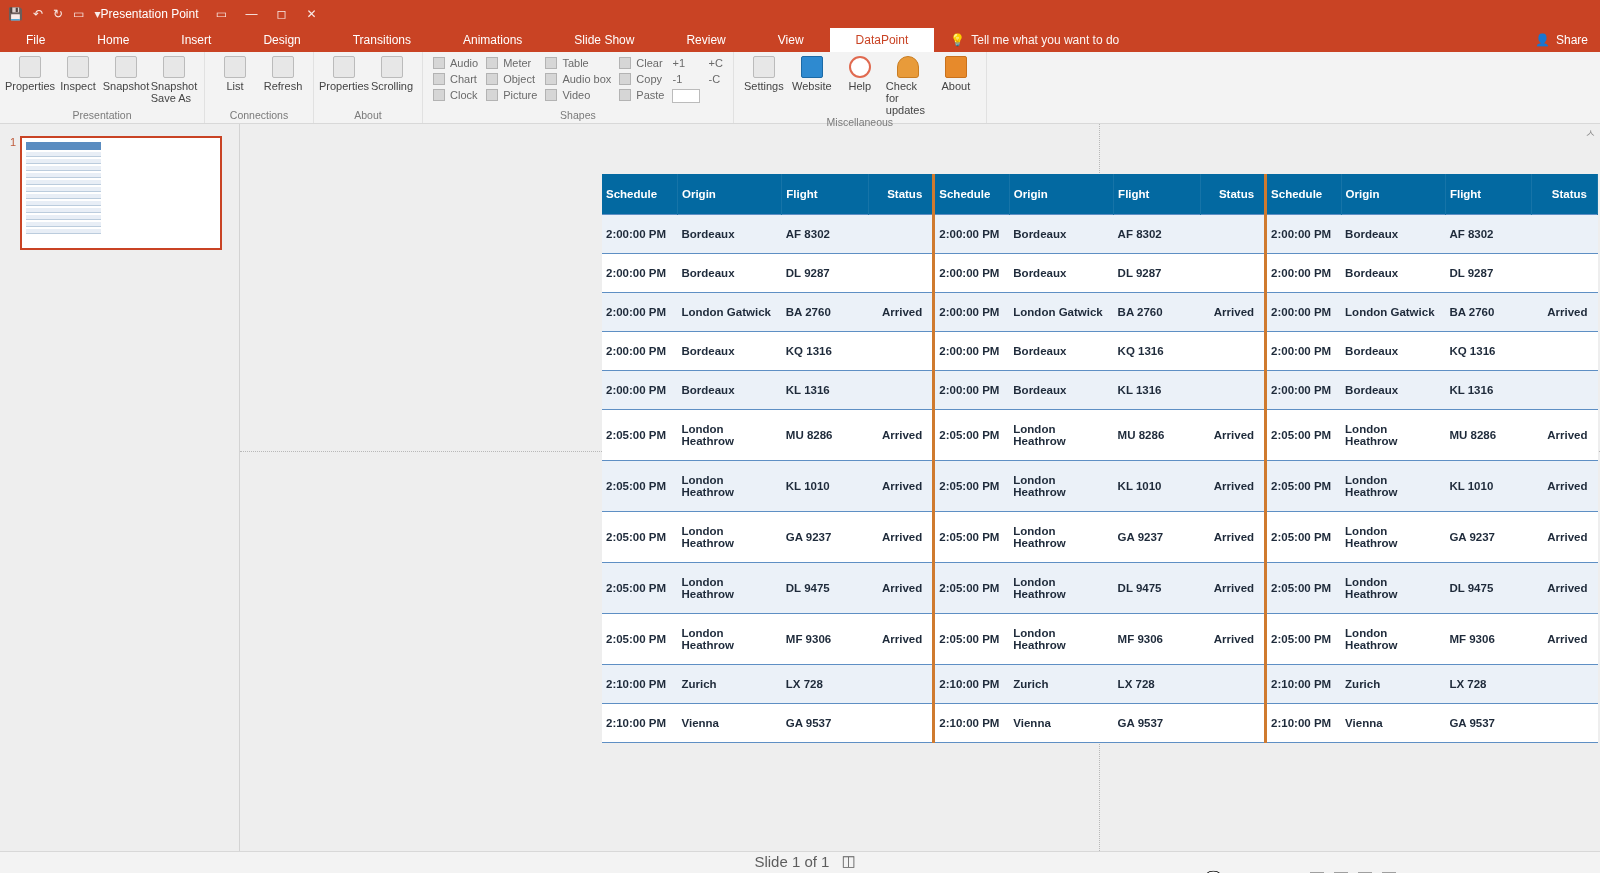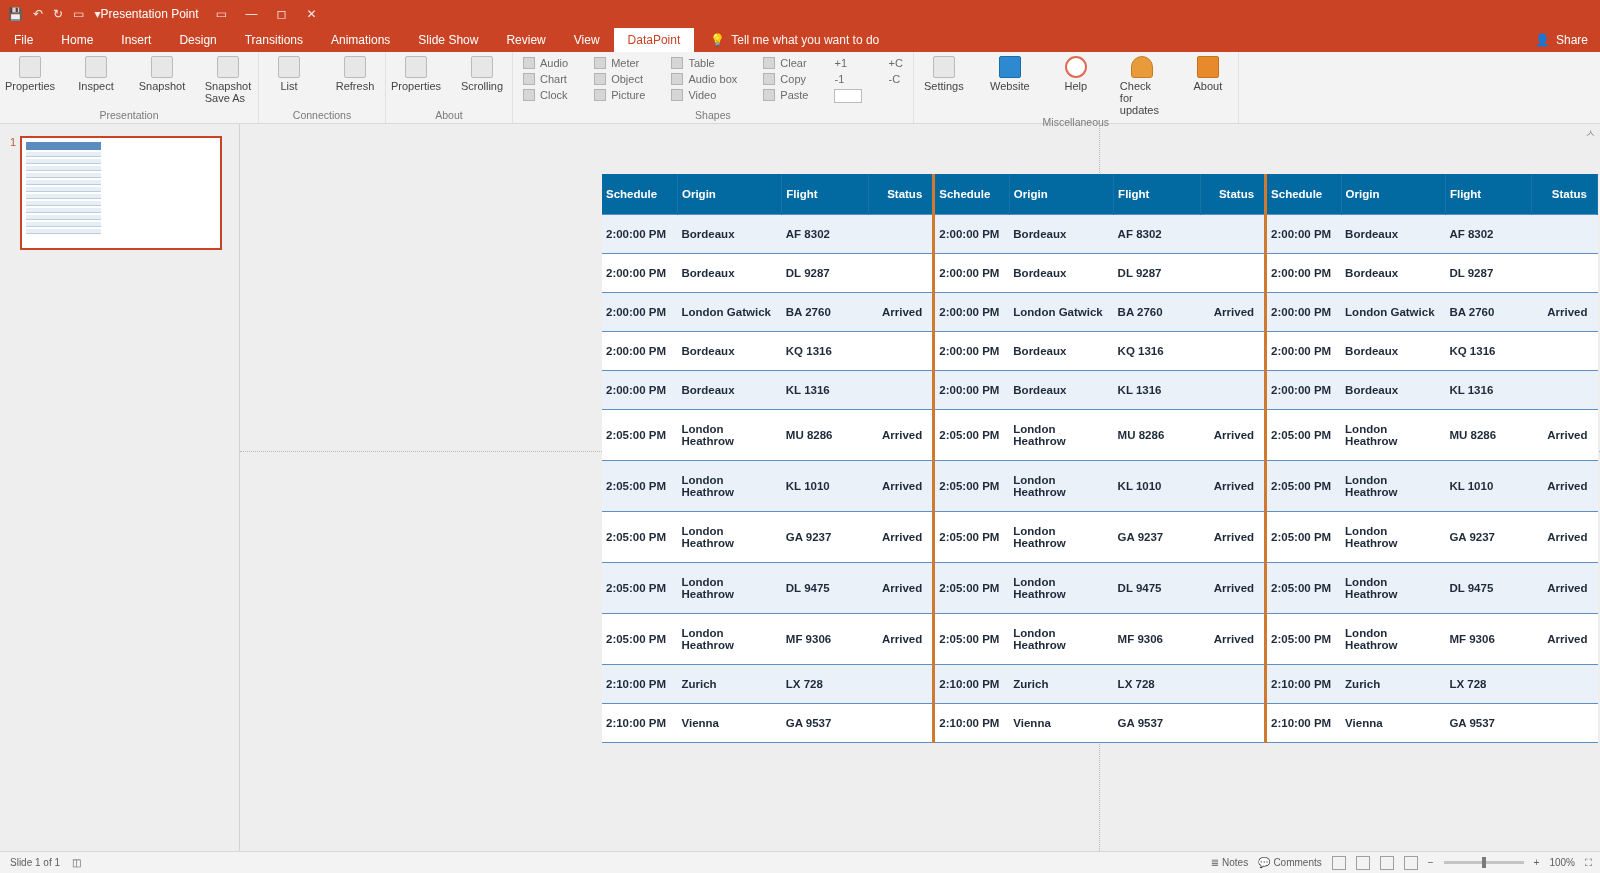--- a/index.html
+++ b/index.html
@@ -4,27 +4,27 @@
 <style>
 * { margin: 0; padding: 0; box-sizing: border-box; font-family: "Segoe UI", Tahoma, sans-serif; }
 html, body { width: 1600px; height: 873px; background: #fff; overflow: hidden; }
 .titlebar { height: 28px; background: #c94324; color: #fff; display: flex; align-items: center; font-size: 12px; }
 .titlebar .qat { display: flex; gap: 10px; padding-left: 8px; align-items: center; }
 .titlebar .qat span { opacity: .9; cursor: pointer; }
 .titlebar .title { flex: 1; text-align: center; }
 .titlebar .right { display: flex; gap: 16px; padding-right: 10px; align-items: center; }
 .titlebar .winbtn { width: 14px; height: 14px; opacity: .9; cursor: pointer; display:inline-flex; align-items:center; justify-content:center; }
 .tabs { height: 24px; background: #c94324; color: #fff; display: flex; align-items: stretch; font-size: 12px; }
-.tabs .tab { padding: 0 14px; display: flex; align-items: center; cursor: pointer; }
+.tabs .tab { padding: 0 26px; display: flex; align-items: center; cursor: pointer; }
 .tabs .tab.active { background: #fff; color: #c94324; }
 .tabs .tellme { display: flex; align-items: center; gap: 6px; padding-left: 16px; opacity: .95; }
 .tabs .share { margin-left: auto; padding: 0 12px; display: flex; align-items: center; gap: 6px; cursor:pointer;}
 .ribbon { height: 72px; background: #f3f3f3; border-bottom: 1px solid #d8d8d8; display: flex; font-size: 11px; color: #555; }
 .rgroup { border-right: 1px solid #e1e1e1; padding: 2px 8px 0 8px; display: flex; flex-direction: column; justify-content: space-between; }
-.rgroup .btns { display: flex; gap: 22px; align-items: flex-start; padding-top: 2px; }
+.rgroup .btns { display: flex; gap: 4px; align-items: flex-start; padding-top: 2px; }
 .bigbtn { display: flex; flex-direction: column; align-items: center; width: 44px; text-align: left; gap: 2px; cursor:pointer; color:#444;}
 .bigbtn .ic { width: 22px; height: 22px; background: #e7e7e7; border: 1px solid #bbb; border-radius: 2px; }
 .bigbtn.about .ic{background:#e78a2b;border-color:#c9711c;}
 .smallcol { display: flex; flex-direction: column; gap: 2px; }
 .smallbtn { display: flex; align-items: center; gap: 5px; padding: 1px 2px; cursor:pointer; color:#6a6a6a;}
 .smallbtn .ic { width: 12px; height: 12px; background: #d6d6d6; border: 1px solid #b3b3b3; }
 .rgroup .glabel { text-align: center; font-size: 10.5px; color: #7a7a7a; padding-bottom: 2px; }
 .workspace { display: flex; height: calc(873px - 28px - 24px - 72px - 22px); background: #eeeeee; }
 .thumbs { width: 240px; border-right: 1px solid #d3d3d3; padding: 12px 10px; }
 .thumbwrap { display: flex; align-items: flex-start; gap: 4px; }
@@ -38,21 +38,21 @@
 .guides-v1{position:absolute;left:859px;top:0;bottom:0;border-left:1px dotted #b8b8b8;}
 .guides-h1{position:absolute;top:327px;left:0;right:0;border-top:1px dotted #b8b8b8;}
 .slide-area{position:absolute;left:362px;top:50px;width:996px;}
 .ftable{width:100%;border-collapse:collapse;font-size:11.5px;color:#1e2a3a;table-layout:fixed;}
 .ftable th{background:#0369a1;color:#fff;text-align:left;font-weight:600;padding:14px 4px 14px 4px;border-right:1px solid rgba(255,255,255,.08);}
 .ftable td{padding:13px 4px;border-bottom:1px solid #5e8fc4;border-top:1px solid #5e8fc4;font-weight:600;}
 .ftable tr:nth-child(odd) td{background:#ebf1f8;}
 .ftable tr:nth-child(even) td{background:#ffffff;}
 .sep-left{border-left:3px solid #cf7a2f;}
 .ftable td.status,.ftable th.status{text-align:right;padding-right:10px;}
-.statusbar{height:22px;background:#f3f3f3;border-top:1px solid #d8d8d8;display:flex;align-items:center;font-size:10px;color:#5d5d5d;}
+.statusbar{height:22px;background:#f3f3f3;border-top:1px solid #d8d8d8;display:flex;align-items:center;font-size:15px;color:#5d5d5d;flex-direction:column;}
 .statusbar .left{padding-left:10px;display:flex;gap:12px;align-items:center;}
 .statusbar .right{margin-left:auto;display:flex;align-items:center;gap:10px;padding-right:8px;}
 .sicon{width:14px;height:14px;border:1px solid #9f9f9f;display:inline-block;cursor:pointer;}
 .slider{width:80px;height:3px;background:#c4c4c4;position:relative;}
 .slider .knob{position:absolute;left:38px;top:-4px;width:4px;height:11px;background:#7a7a7a;}
 </style>
 </head>
 <body>
 
 <div class="titlebar">

